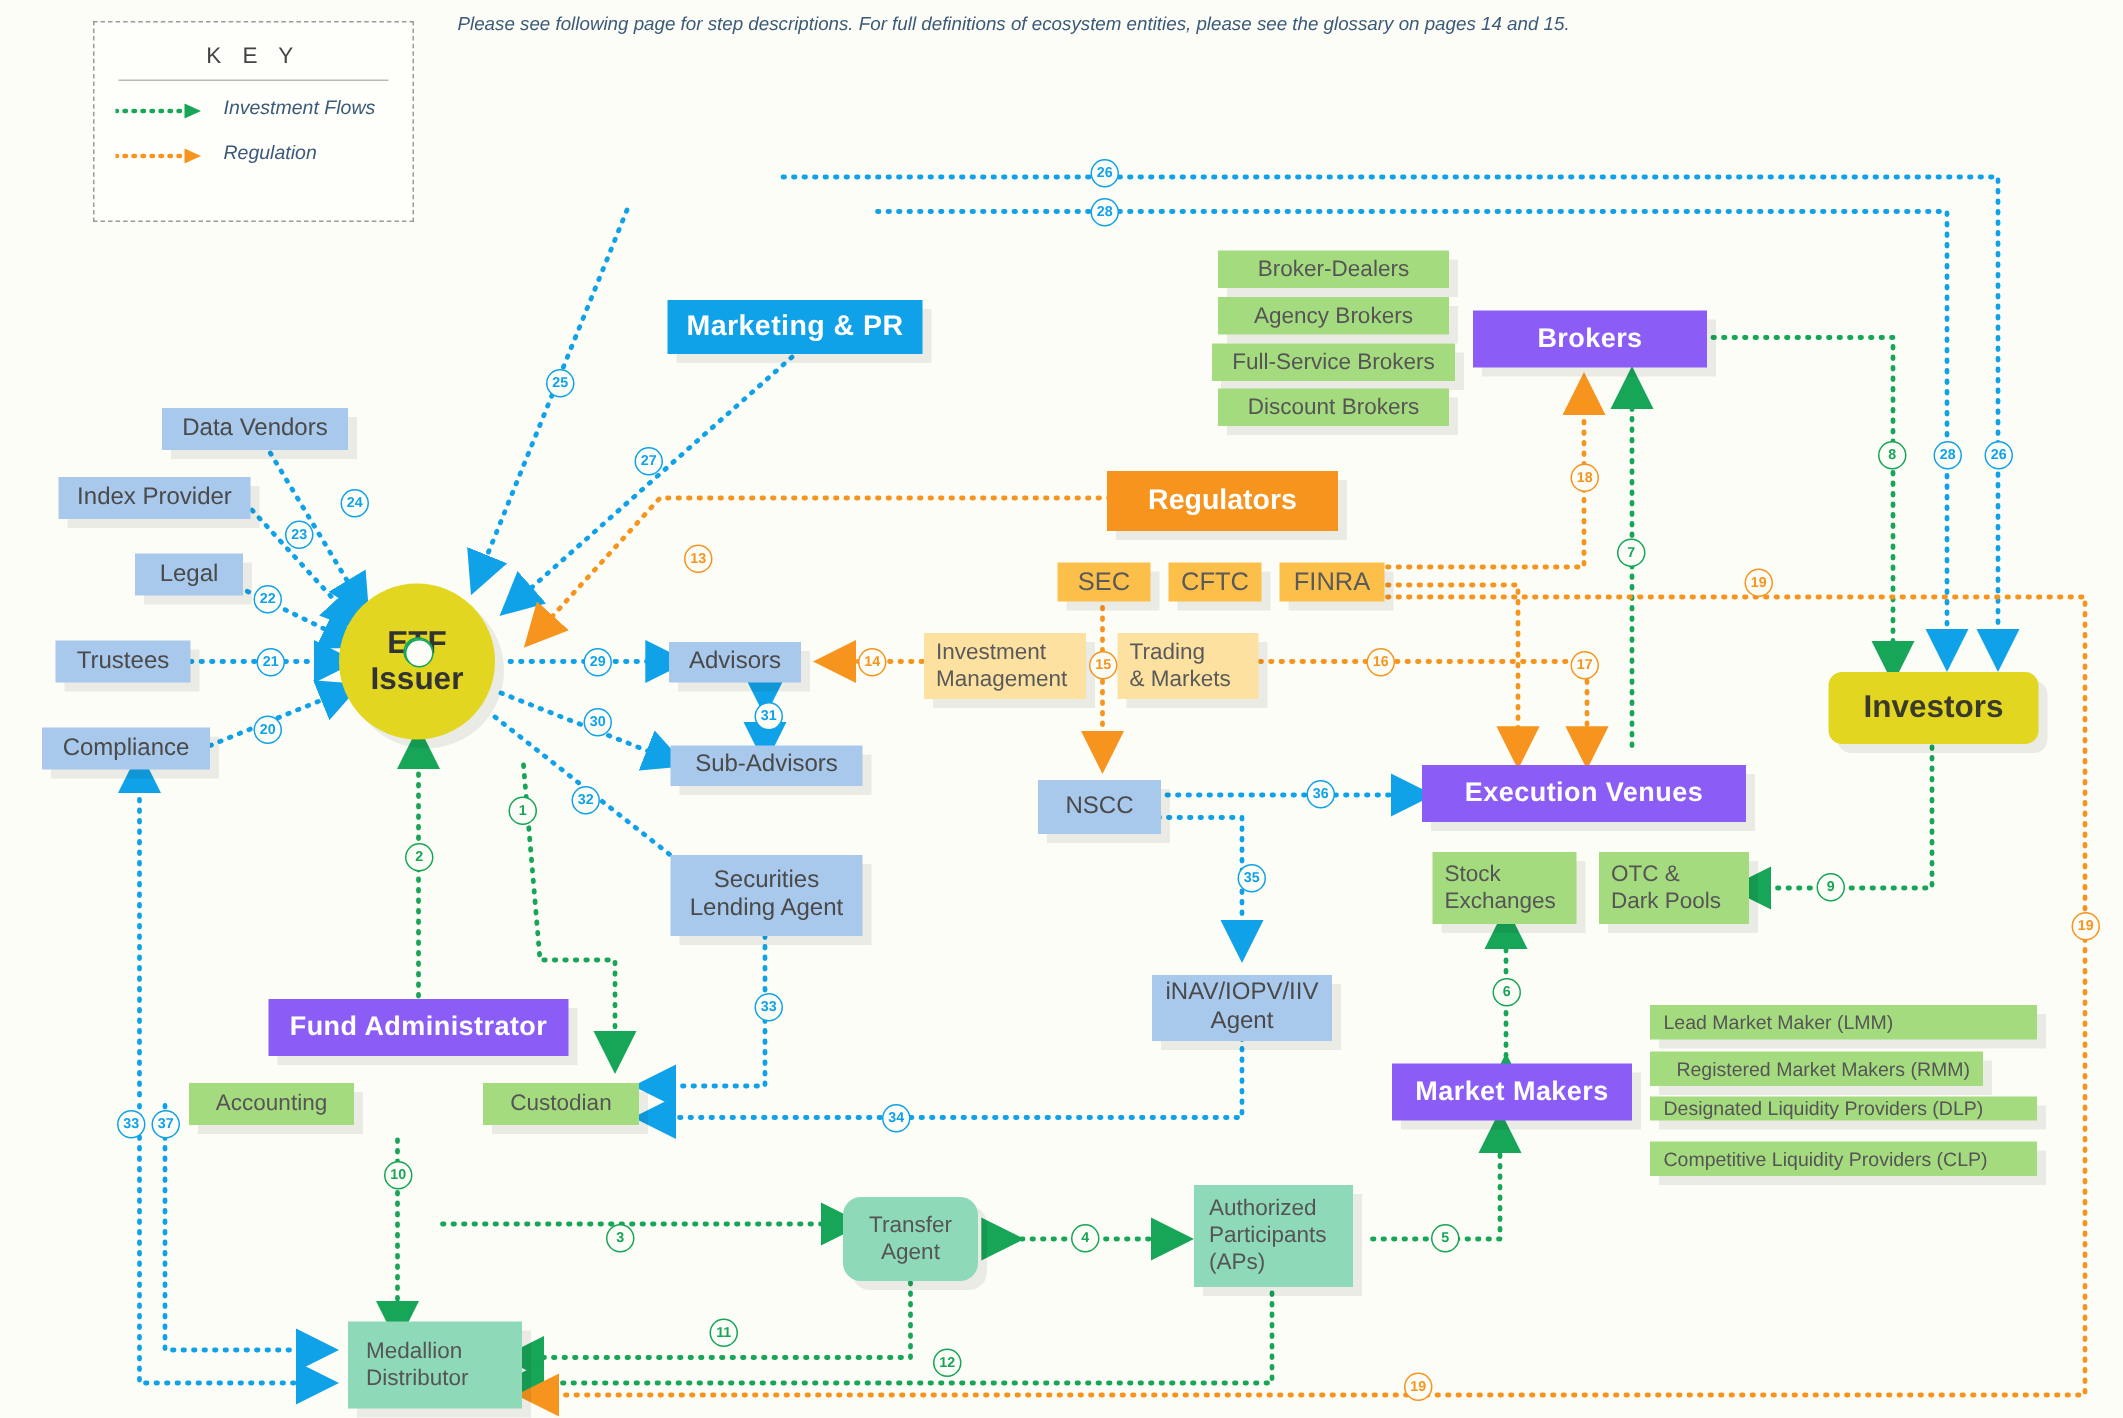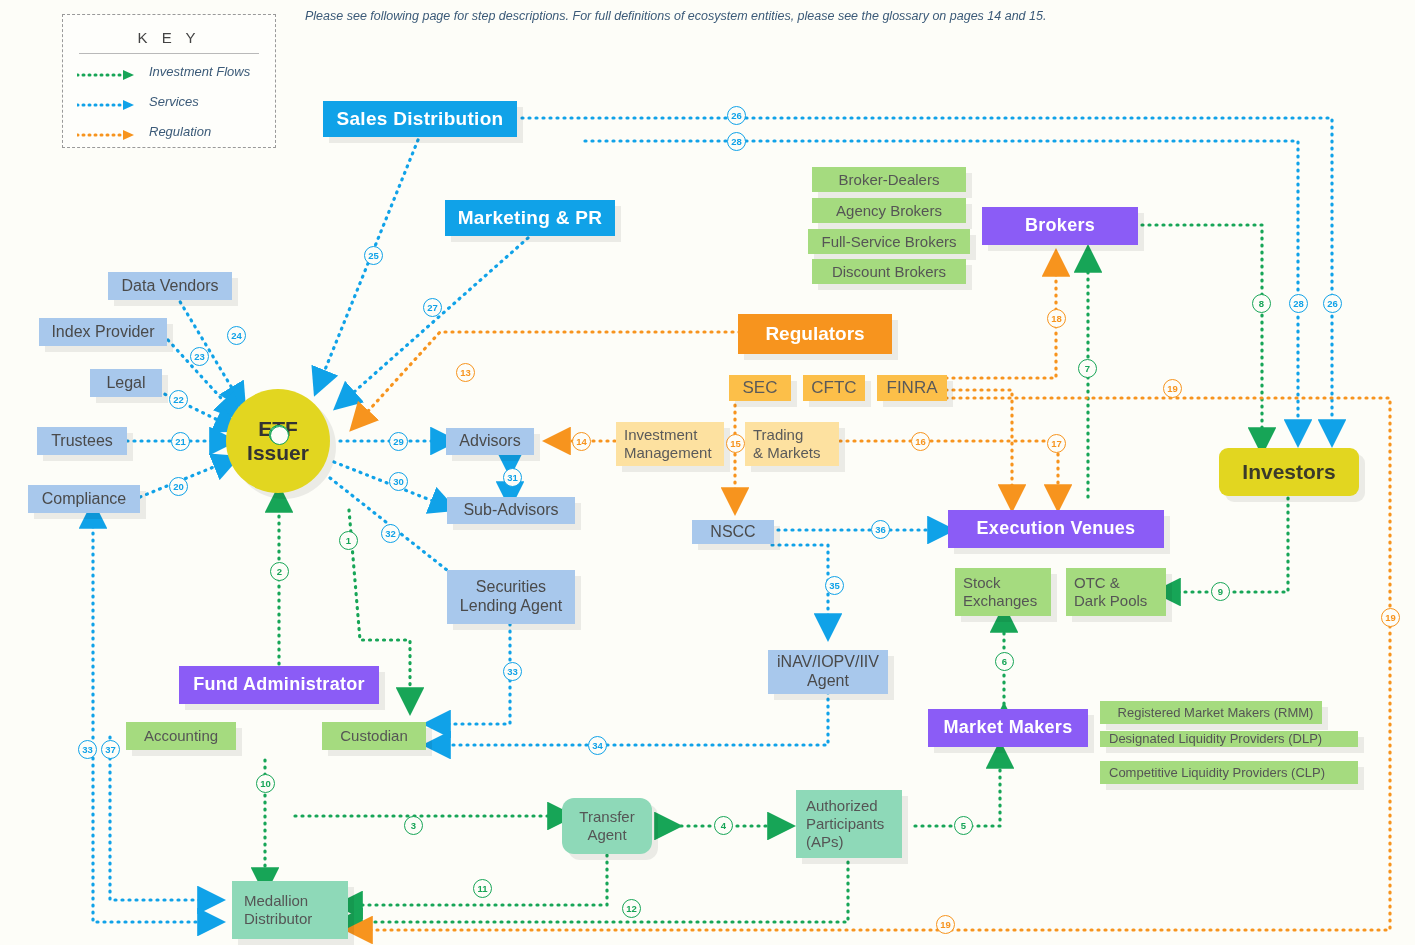--- a/index.html
+++ b/index.html
@@ -17,21 +17,21 @@
         justify-content:center;text-align:center;line-height:1.18;
         box-shadow:6px 6px 0 rgba(0,0,0,0.07);}
   .node span{display:block;}
 
   .blue-box{background:#a8c8ec;color:#4a4a4a;font-size:16px;}
   .blue-hdr{background:#10a2e8;color:#fff;font-weight:bold;font-size:19px;letter-spacing:.3px;}
   .green-hdr{background:#8b5cf6;color:#fff;font-weight:bold;font-size:18px;letter-spacing:.3px;}
   .green-light{background:#a5db7f;color:#555;font-size:15px;}
   .green-mint{background:#8ed9b8;color:#555;font-size:15px;}
   .orange-hdr{background:#f7941e;color:#fff;font-weight:bold;font-size:19px;}
-  .orange-mid{background:#fcbf49;color:#5a5a5a;font-size:17px;margin-left:24px;}
+  .orange-mid{background:#fcbf49;color:#5a5a5a;font-size:17px;}
   .orange-light{background:#fde1a0;color:#5a5a5a;font-size:15px;}
   .yellow-pill{background:#e2d620;color:#3a3a2a;font-weight:bold;font-size:21px;border-radius:9px;}
 
   .issuer{position:absolute;width:104px;height:104px;border-radius:50%;
           background:#e2d620;color:#333;font-weight:bold;font-size:21px;
           display:flex;align-items:center;justify-content:center;text-align:center;
           line-height:1.15;box-shadow:6px 6px 0 rgba(0,0,0,0.07);}
 
   
   #key{position:absolute;left:62px;top:14px;width:212px;height:132px;
@@ -135,46 +135,34 @@
     <div class="key-row">
       <span class="key-dash">
         <svg width="64" height="10">
             <line x1="0" y1="5" x2="48" y2="5" stroke="#17a557" stroke-width="3" stroke-dasharray="1 5" stroke-linecap="round"></line>
             <path d="M46,0 L57,5 L46,10 z" fill="#17a557"></path>
           </svg>
       </span>
       <span class="key-lbl">Investment Flows</span>
     </div>
 
-    <div class="key-row">
-      <span class="key-dash">
-        <svg width="64" height="10">
-            <line x1="0" y1="5" x2="48" y2="5" stroke="#10a2e8" stroke-width="3" stroke-dasharray="1 5" stroke-linecap="round"></line>
-            <path d="M46,0 L57,5 L46,10 z" fill="#10a2e8"></path>
-          </svg>
-      </span>
-      <span class="key-lbl">Services</span>
-    </div>
 
     <div class="key-row">
       <span class="key-dash">
         <svg width="64" height="10">
             <line x1="0" y1="5" x2="48" y2="5" stroke="#f7941e" stroke-width="3" stroke-dasharray="1 5" stroke-linecap="round"></line>
             <path d="M46,0 L57,5 L46,10 z" fill="#f7941e"></path>
           </svg>
       </span>
       <span class="key-lbl">Regulation</span>
     </div>
   </div>
 
   <div id="caption">Please see following page for step descriptions. For full definitions of ecosystem entities, please see the glossary on pages 14 and 15.</div>
 
-  <div class="node blue-hdr" style="left:323px;top:101px;width:194px;height:36px;">
-    <span>Sales Distribution</span>
-    </div>
 
   <div class="node blue-hdr" style="left:445px;top:200px;width:170px;height:36px;">
     <span>Marketing &amp; PR</span>
     </div>
 
   <div class="node blue-box" style="left:108px;top:272px;width:124px;height:28px;">
     <span>Data Vendors</span>
     </div>
 
   <div class="node blue-box" style="left:39px;top:318px;width:128px;height:28px;">
@@ -258,21 +246,21 @@
   <div class="node orange-light" style="left:616px;top:422px;width:108px;height:44px;justify-content:flex-start;padding-left:8px;text-align:left;">
     <span style="white-space:pre-line">Investment
 Management</span>
     </div>
 
   <div class="node orange-light" style="left:745px;top:422px;width:94px;height:44px;justify-content:flex-start;padding-left:8px;text-align:left;">
     <span style="white-space:pre-line">Trading
 &amp; Markets</span>
     </div>
 
-  <div class="node blue-box" style="left:692px;top:520px;width:82px;height:24px;">
+  <div class="node blue-box" style="left:692px;top:520px;width:82px;height:36px;">
     <span>NSCC</span>
     </div>
 
   <div class="node blue-box" style="left:768px;top:650px;width:120px;height:44px;">
     <span style="white-space:pre-line">iNAV/IOPV/IIV
 Agent</span>
     </div>
 
   <div class="node green-light" style="left:812px;top:167px;width:154px;height:25px;">
     <span>Broker-Dealers</span>
@@ -297,20 +285,23 @@
     <span style="white-space:pre-line">Stock
 Exchanges</span>
     </div>
   <div class="node green-light" style="left:1066px;top:568px;width:100px;height:48px;justify-content:flex-start;padding-left:8px;text-align:left;">
     <span style="white-space:pre-line">OTC &amp;
 Dark Pools</span>
     </div>
 
   <div class="node green-hdr" style="left:928px;top:709px;width:160px;height:38px;">
     <span>Market Makers</span>
+    </div>
+  <div class="node green-light" style="left:1100px;top:670px;width:258px;height:23px;justify-content:flex-start;padding-left:9px;text-align:left;font-size:13px;">
+    <span>Lead Market Maker (LMM)</span>
     </div>
   <div class="node green-light" style="left:1100px;top:701px;width:222px;height:23px;justify-content:center;padding-left:9px;text-align:left;font-size:13px;">
     <span>Registered Market Makers (RMM)</span>
     </div>
   <div class="node green-light" style="left:1100px;top:731px;width:258px;height:16px;justify-content:flex-start;padding-left:9px;text-align:left;font-size:13px;">
     <span>Designated Liquidity Providers (DLP)</span>
     </div>
   <div class="node green-light" style="left:1100px;top:761px;width:258px;height:23px;justify-content:flex-start;padding-left:9px;text-align:left;font-size:13px;">
     <span>Competitive Liquidity Providers (CLP)</span>
     </div>

